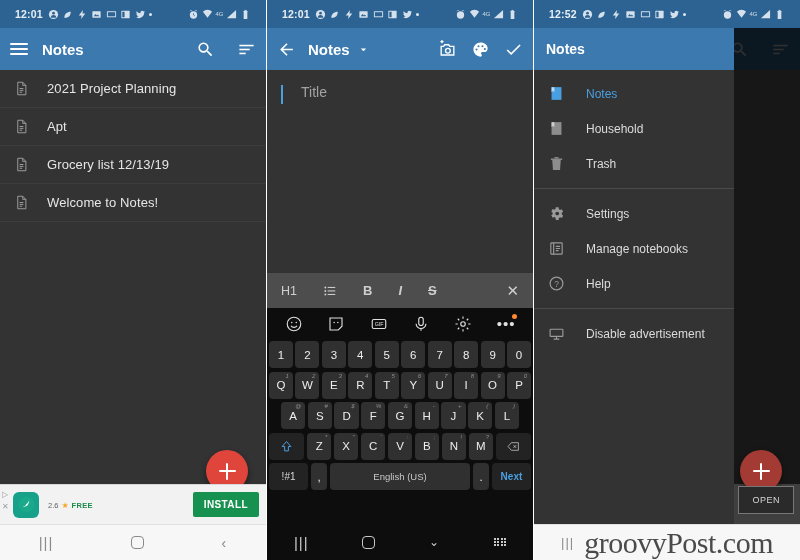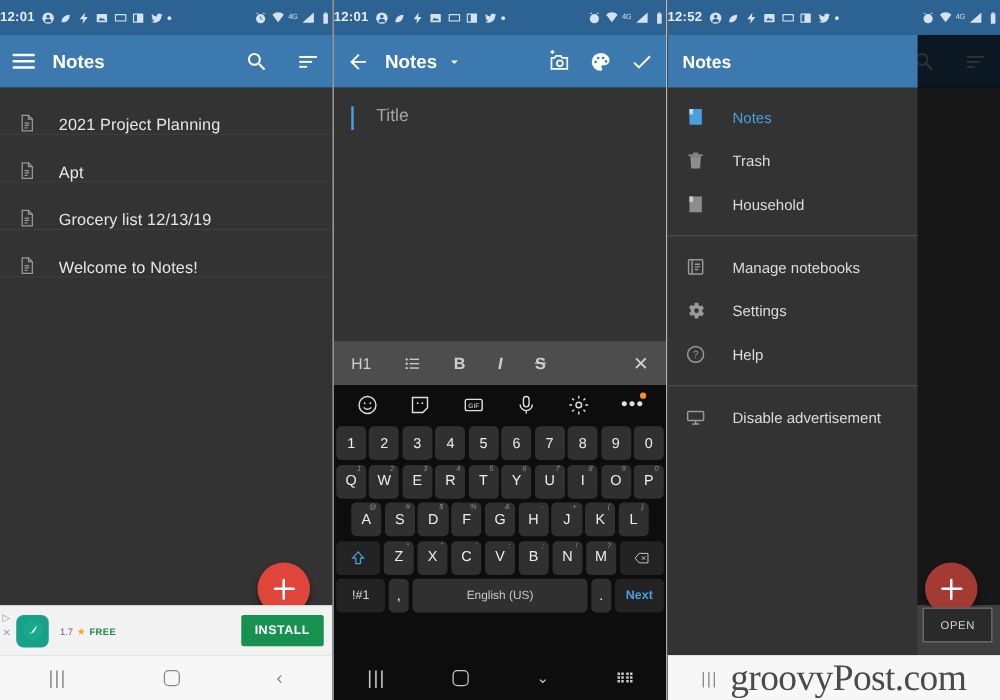--- a/index.html
+++ b/index.html
@@ -9,21 +9,21 @@
     font-family: "Liberation Sans", sans-serif;
     overflow: hidden;
   }
   .screens { display: flex; width: 800px; height: 560px; background: #fff; }
   .panel { position: relative; width: 267px; height: 560px; overflow: hidden; background: #000; border-right: 1px solid #ffffff; }
   .panel:last-child { width: 266px; border-right: none; }
 
   
   .statusbar {
     height: 28px; background: #2d6392; color: #e8eef5;
-    display: flex; align-items: center; padding: 0 0;
+    display: flex; align-items: center; padding: 0 15px;
     font-size: 10.5px; letter-spacing: .2px; position: relative; z-index: 5;
   }
   .statusbar .time { font-weight: 600; margin-right: 5px; font-size: 10.5px; }
   .sb-icons { display: flex; align-items: center; gap: 3.5px; flex: 1; }
   .sb-right { display: flex; align-items: center; gap: 3px; }
   .sb-ic { width: 11px; height: 11px; display: inline-block; opacity: .95; fill: #dfe8f1; }
   .sb-ic svg { width: 100%; height: 100%; display: block; }
   .sb-dot { width: 3px; height: 3px; border-radius: 50%; background: #dfe8f1; display: inline-block; }
   .sb-4g { font-size: 6px; letter-spacing: -.3px; opacity: .85; }
 
@@ -39,21 +39,21 @@
   .ab-ic svg { width: 100%; height: 100%; fill: #fff; display: block; }
   .ab-spacer { flex: 1; }
   .ab-gap { width: 22px; }
 
   .hamb { width: 18px; }
   .hamb span { display: block; height: 1.7px; background: #fff; margin: 3.4px 0; border-radius: 1px; }
 
   
   .body-dark { background: #333333; position: absolute; top: 70px; left: 0; right: 0; bottom: 0; }
   .note-row {
-    height: 38px; display: flex; align-items: flex-end; padding: 0 14px;
+    height: 38px; display: flex; align-items: center; padding: 0 14px;
     border-bottom: 1px solid #3d3d3d; color: #e6e6e6; font-size: 13px;
   }
   .note-row .txt { margin-left: 18px; letter-spacing: .1px; }
   .doc-ic { width: 15px; height: 17px; }
   .doc-ic svg { width: 100%; height: 100%; display: block; }
 
   
   .fab {
     position: absolute; right: 18px; bottom: 68px; width: 42px; height: 42px;
     border-radius: 50%; background: #e0453c; display: flex; align-items: center; justify-content: center;
@@ -326,21 +326,21 @@
         </div>
       <div class="ad-logo">
         <svg viewBox="0 0 24 24">
             <circle cx="12" cy="12" r="11" fill="#1ba98c"></circle>
             <path d="M7 15c3-1 6-4 9-9-1 7-4 10-9 9z" fill="#fff"></path>
             <circle cx="9" cy="13" r="1.6" fill="#1ba98c"></circle>
           </svg>
       </div>
       <div class="ad-text">
         <div class="ad-sub">
-          <span>1.7</span>
+          <span>2.6</span>
           <span class="ad-star">★</span>
           <span class="ad-free">FREE</span>
         </div>
       </div>
       <div class="ad-btn">INSTALL</div>
     </div>
 
     <div class="navbar">
       <span class="nb">|||</span>
       <span class="nb-circle"></span>
@@ -787,57 +787,57 @@
               <svg viewBox="0 0 24 24">
                 <path d="M5 3h14v18H5z" fill="#4a9fe0"></path>
                 <path d="M5 3h4v7l-2-1.5L5 10z" fill="#bcdcf5"></path>
               </svg>
             </span>
           <span class="lbl">Notes</span>
         </div>
         <div class="dr-item">
           <span class="ic">
               <svg viewBox="0 0 24 24">
+                <path d="M5 3h14v18H5z" fill="#8d8d8d"></path>
+                <path d="M5 3h4v7l-2-1.5L5 10z" fill="#cfcfcf"></path>
+              </svg>
+            </span>
+          <span class="lbl">Household</span>
+        </div>
+        <div class="dr-item">
+          <span class="ic">
+              <svg viewBox="0 0 24 24">
                 <path d="M6 7h12l-1 14H7z" fill="#8d8d8d"></path>
                 <rect x="9" y="3" width="6" height="2" fill="#8d8d8d"></rect>
                 <rect x="4" y="5" width="16" height="2" fill="#8d8d8d"></rect>
               </svg>
             </span>
           <span class="lbl">Trash</span>
         </div>
+      </div>
+      <div class="dr-sep"></div>
+      <div class="dr-list" style="padding-top:0">
         <div class="dr-item">
           <span class="ic">
-              <svg viewBox="0 0 24 24">
-                <path d="M5 3h14v18H5z" fill="#8d8d8d"></path>
-                <path d="M5 3h4v7l-2-1.5L5 10z" fill="#cfcfcf"></path>
+              <svg viewBox="0 0 24 24" fill="#9a9a9a">
+                <path d="M19.4 13a7.6 7.6 0 000-2l2-1.6-2-3.4-2.4 1a7.6 7.6 0 00-1.7-1L15 3H11l-.3 2.6a7.6 7.6 0 00-1.7 1l-2.4-1-2 3.4L6.6 11a7.6 7.6 0 000 2l-2 1.6 2 3.4 2.4-1a7.6 7.6 0 001.7 1L11 21h4l.3-2.6a7.6 7.6 0 001.7-1l2.4 1 2-3.4z"></path>
+                <circle cx="13" cy="12" r="2.6" fill="#333"></circle>
               </svg>
             </span>
-          <span class="lbl">Household</span>
-        </div>
-      </div>
-      <div class="dr-sep"></div>
-      <div class="dr-list" style="padding-top:0">
+          <span class="lbl">Settings</span>
+        </div>
         <div class="dr-item">
           <span class="ic">
               <svg viewBox="0 0 24 24" fill="none" stroke="#9a9a9a" stroke-width="1.6">
                 <rect x="4" y="4" width="16" height="16" rx="1"></rect>
                 <path d="M8 4v16"></path>
                 <path d="M11 9h6M11 12h6M11 15h4"></path>
               </svg>
             </span>
           <span class="lbl">Manage notebooks</span>
-        </div>
-        <div class="dr-item">
-          <span class="ic">
-              <svg viewBox="0 0 24 24" fill="#9a9a9a">
-                <path d="M19.4 13a7.6 7.6 0 000-2l2-1.6-2-3.4-2.4 1a7.6 7.6 0 00-1.7-1L15 3H11l-.3 2.6a7.6 7.6 0 00-1.7 1l-2.4-1-2 3.4L6.6 11a7.6 7.6 0 000 2l-2 1.6 2 3.4 2.4-1a7.6 7.6 0 001.7 1L11 21h4l.3-2.6a7.6 7.6 0 001.7-1l2.4 1 2-3.4z"></path>
-                <circle cx="13" cy="12" r="2.6" fill="#333"></circle>
-              </svg>
-            </span>
-          <span class="lbl">Settings</span>
         </div>
         <div class="dr-item">
           <span class="ic">
               <svg viewBox="0 0 24 24">
                 <circle cx="12" cy="12" r="9" fill="none" stroke="#9a9a9a" stroke-width="1.7"></circle>
                 <text x="12" y="16.5" font-size="12" fill="#9a9a9a" text-anchor="middle" font-family="Liberation Sans">?</text>
               </svg>
             </span>
           <span class="lbl">Help</span>
         </div>

